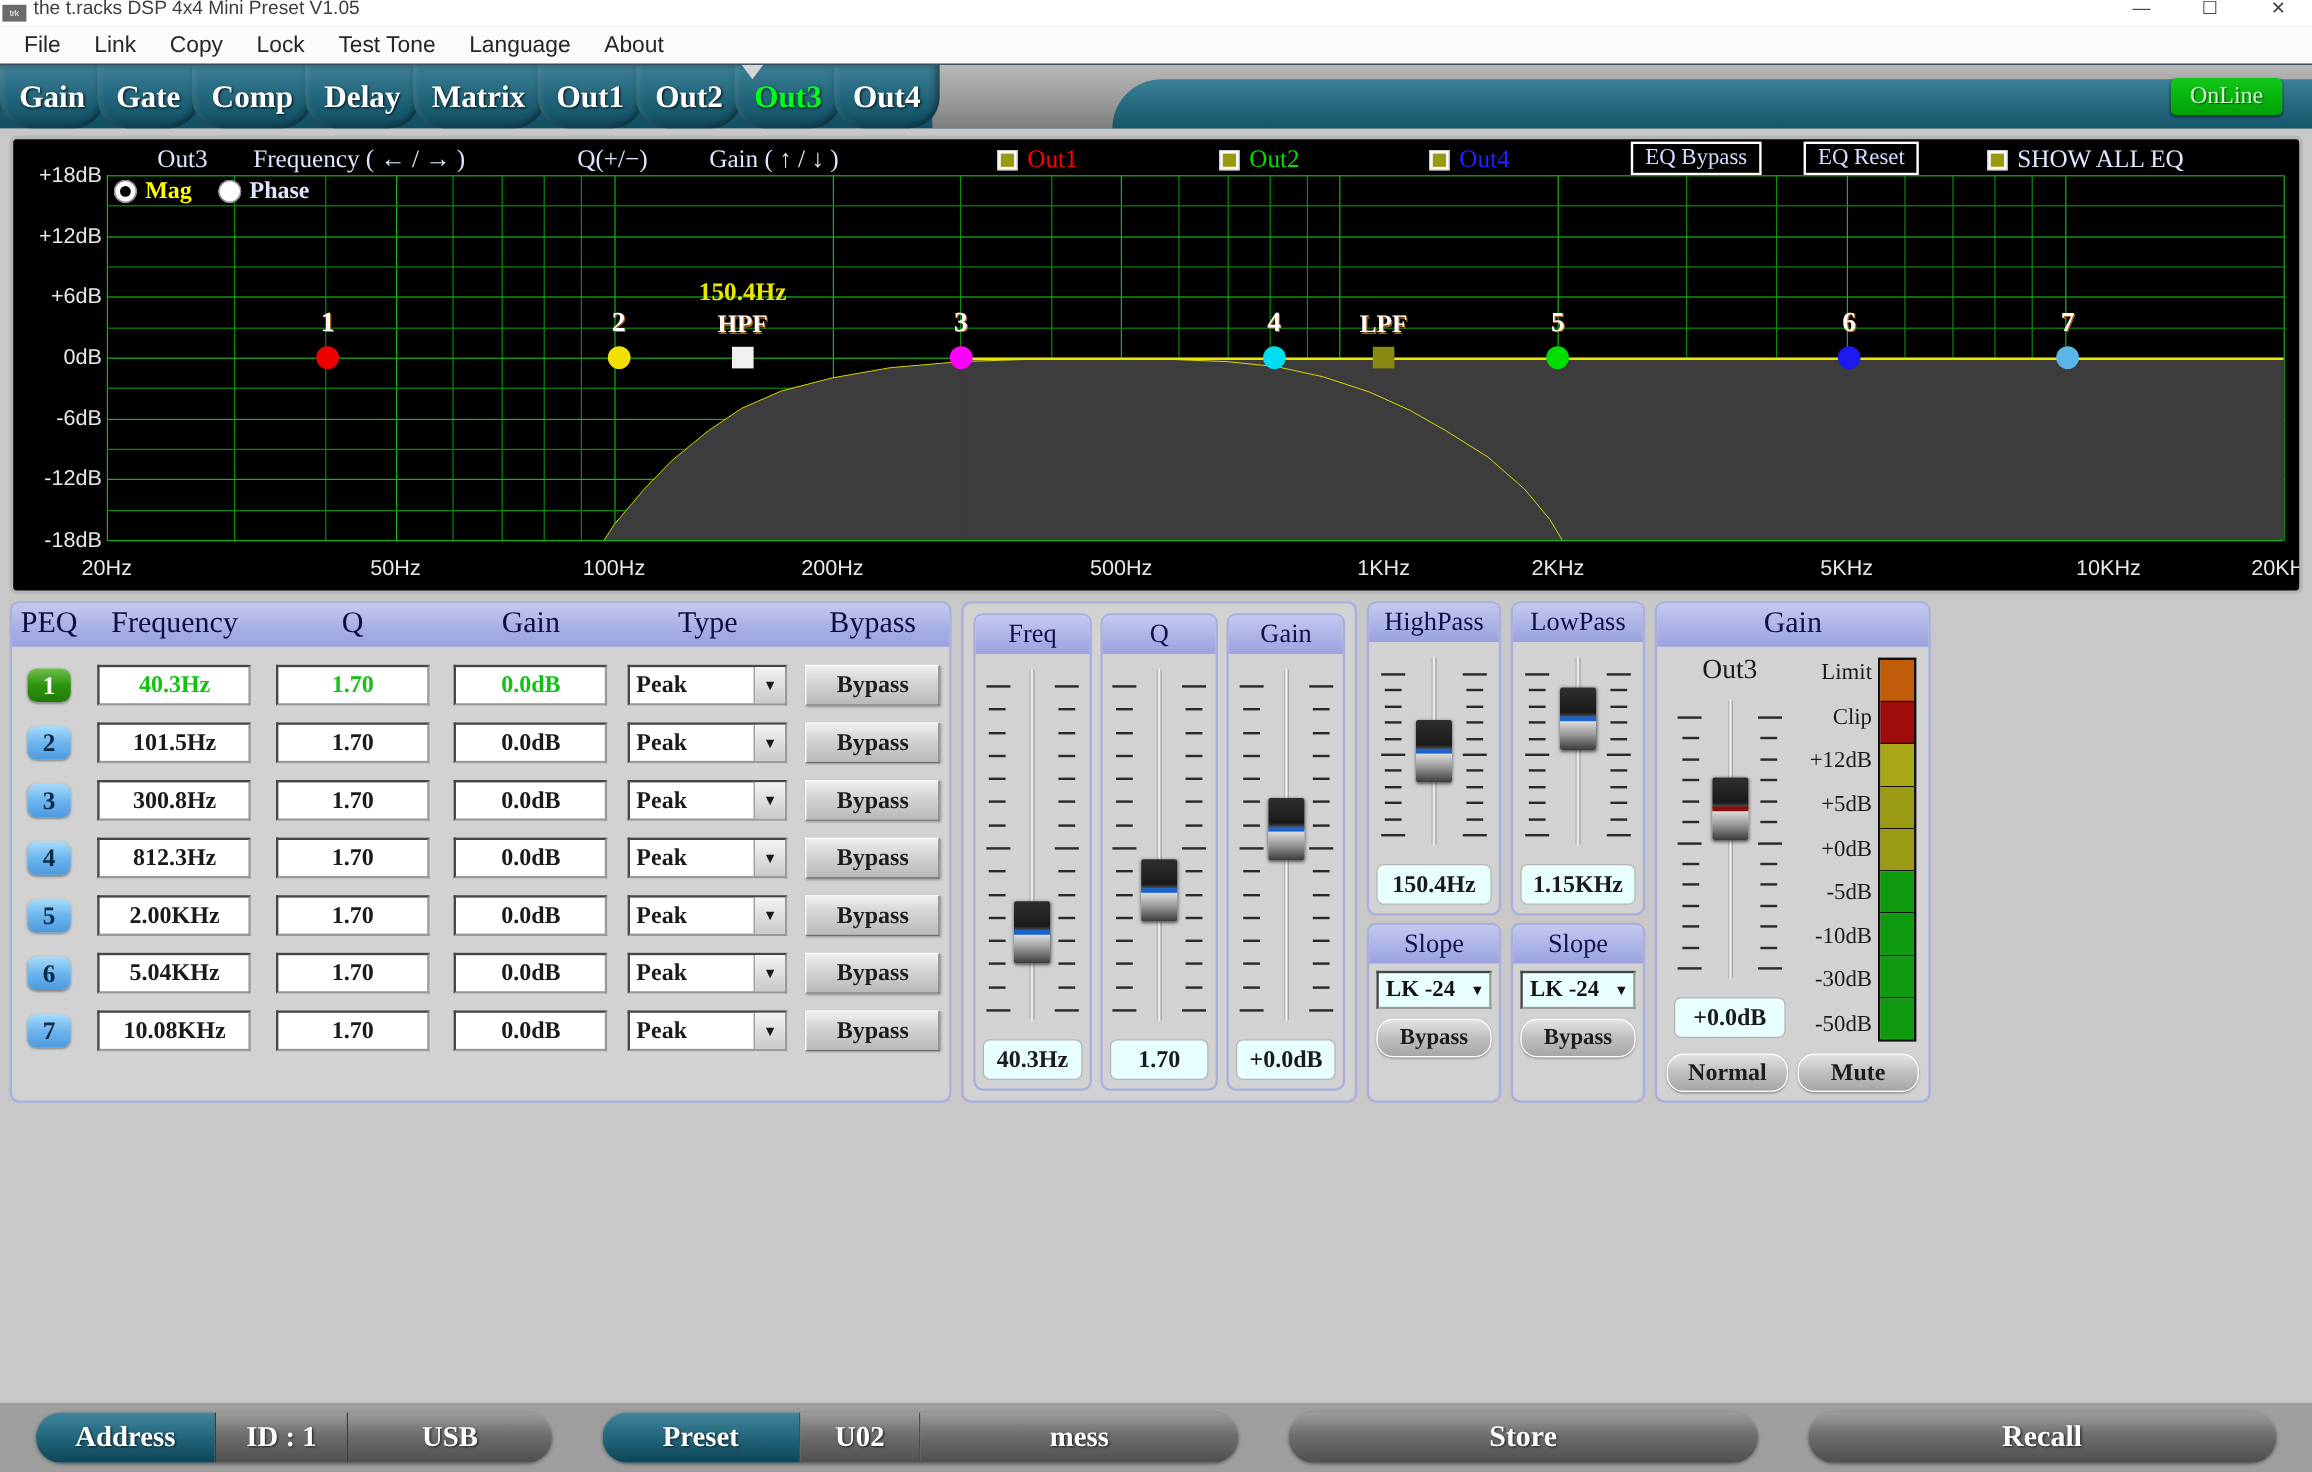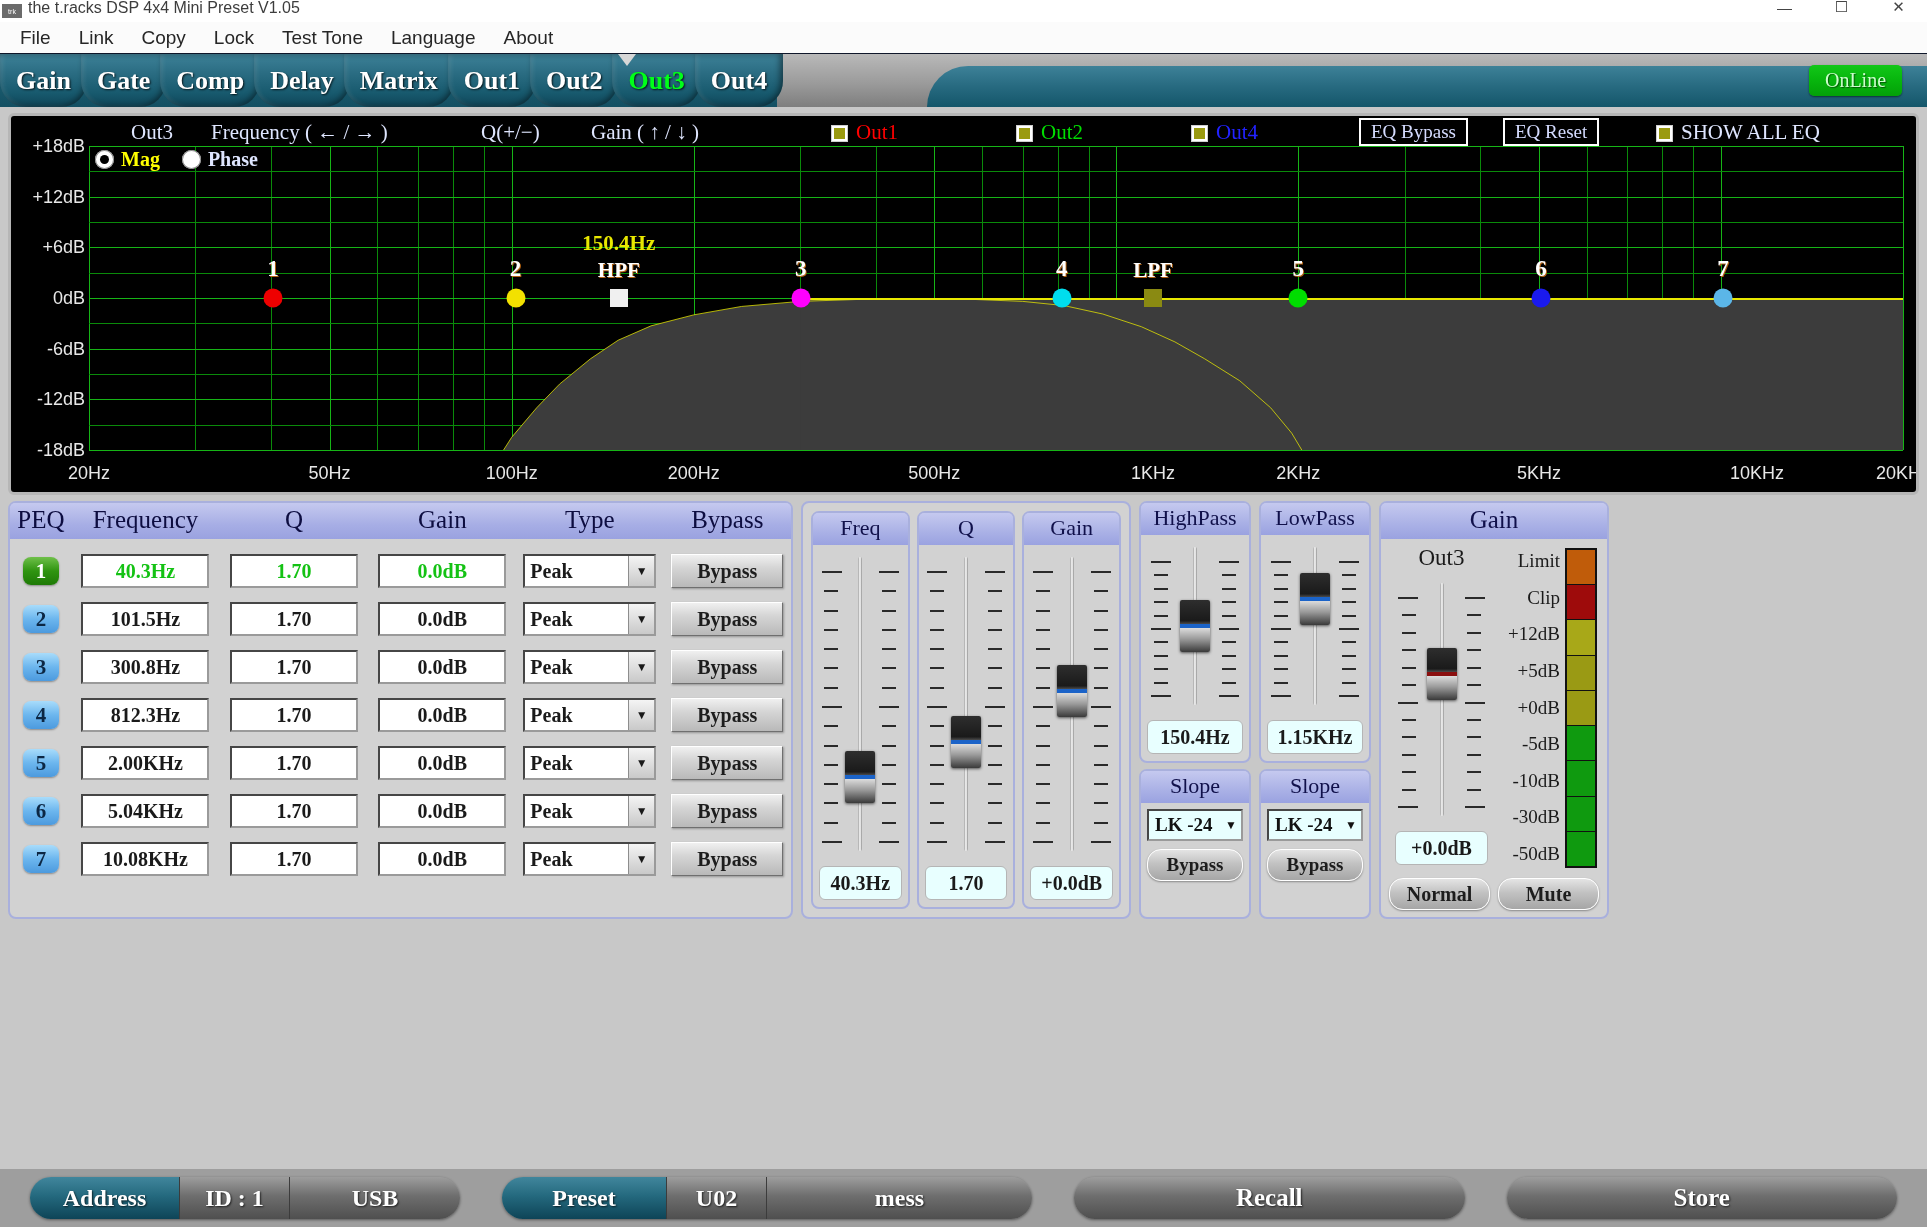--- a/index.html
+++ b/index.html
@@ -981,15 +981,15 @@
   <div class="pillgrp" style="width:430px">
     <div class="pill accent" style="width:150px">Address</div>
     <div class="pill" style="width:110px">ID : 1</div>
     <div class="pill" style="width:170px">USB</div>
   </div>
   <div class="pillgrp" style="width:530px">
     <div class="pill accent" style="width:165px">Preset</div>
     <div class="pill" style="width:100px">U02</div>
     <div class="pill" style="width:265px">mess</div>
   </div>
+  <div class="bigbtn">Store</div>
   <div class="bigbtn">Recall</div>
-  <div class="bigbtn">Store</div>
 </div>
 
 </body></html>

